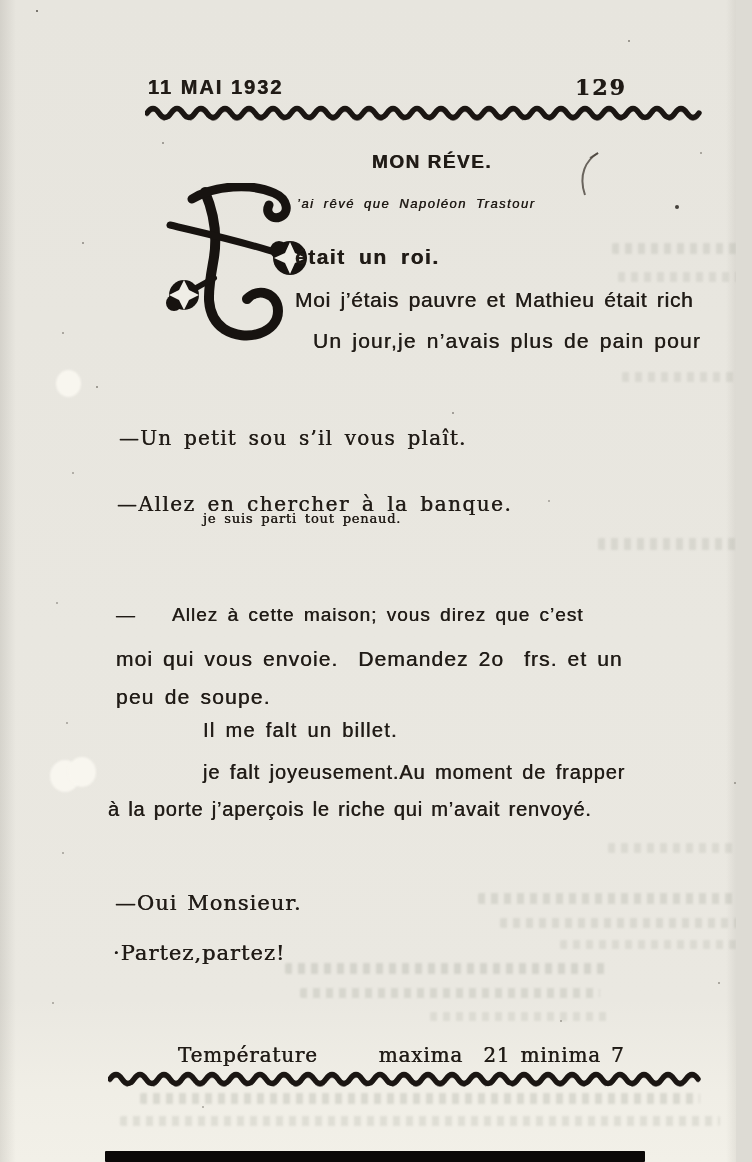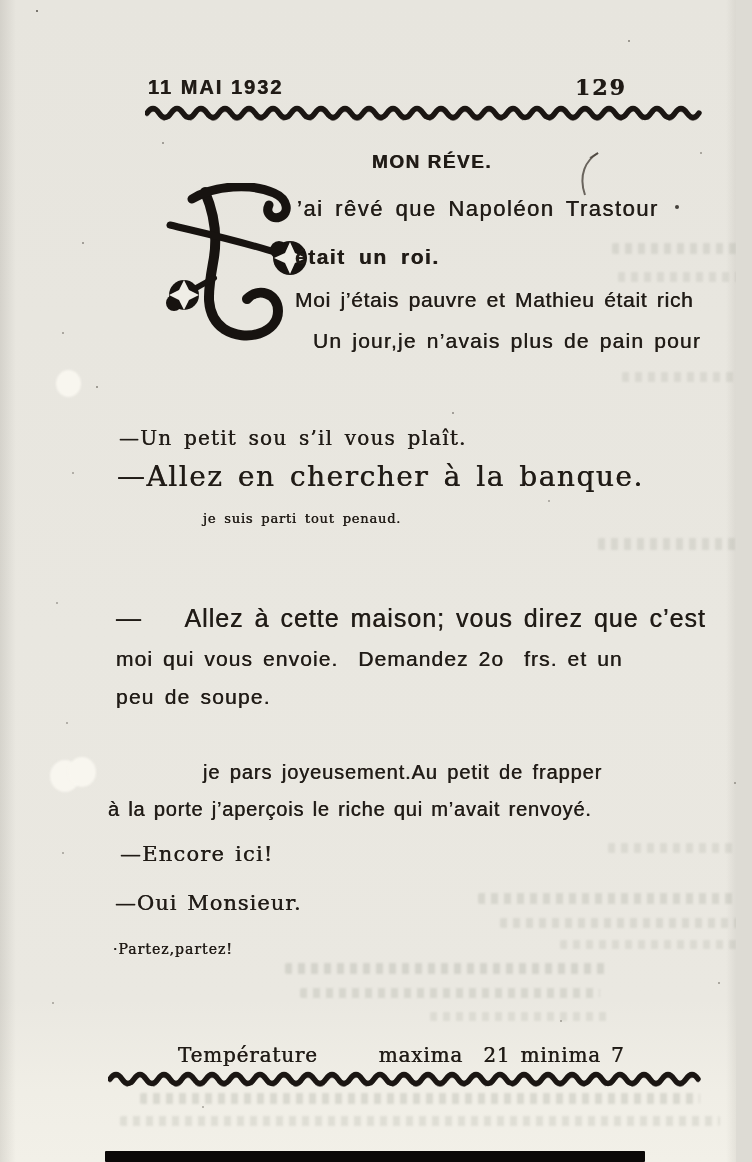--- a/index.html
+++ b/index.html
@@ -72,35 +72,35 @@
       <circle cx="131" cy="67" r="9"></circle>
       <circle cx="36" cy="112" r="15"></circle>
       <circle cx="26" cy="120" r="8"></circle>
     </g>
     <g fill="#efede6">
       <path d="M142 59 L147 70 L158 75 L147 80 L142 91 L137 80 L126 75 L137 70 Z"></path>
       <path d="M36 97 L41 107 L51 112 L41 117 L36 127 L31 117 L21 112 L31 107 Z"></path>
     </g>
   </svg>
 
-  <div class="line ink sans" style="left:297px;top:196px;font-size:22px;letter-spacing:1.5px;word-spacing:4px;">’ai rêvé que Napoléon Trastour</div>
+  <div class="line ink sans" style="left:297px;top:196px;font-size:13px;letter-spacing:1.5px;word-spacing:4px;font-style:italic;">’ai rêvé que Napoléon Trastour</div>
   <div class="line ink sans" style="left:295px;top:245px;font-size:21px;letter-spacing:1.5px;word-spacing:6px;font-weight:bold;">était un roi.</div>
   <div class="line ink sans" style="left:313px;top:329px;font-size:21px;letter-spacing:1.2px;word-spacing:3px;">Un jour,je n’avais plus de pain pour</div>
   <div class="line ink sans" style="left:295px;top:288px;font-size:21px;letter-spacing:0.7px;word-spacing:3px;">Moi j’étais pauvre et Mathieu était rich</div>
   <div class="line ink serif" style="left:119px;top:426px;font-size:20px;letter-spacing:1.2px;word-spacing:4px;">—Un petit sou s’il vous plaît.</div>
-  <div class="line ink serif" style="left:117px;top:460px;font-size:28px;letter-spacing:1.5px;word-spacing:4px;">—Allez en chercher à la banque.</div>
+  <div class="line ink serif" style="left:117px;top:492px;font-size:20px;letter-spacing:1.5px;word-spacing:4px;">—Allez en chercher à la banque.</div>
   <div class="line ink serif" style="left:203px;top:511px;font-size:13px;letter-spacing:0.8px;word-spacing:3px;">je suis parti tout penaud.</div>
-  <div class="line ink sans" style="left:116px;top:604px;font-size:25px;letter-spacing:1px;word-spacing:3px;">—    Allez à cette maison; vous direz que c’est</div>
+  <div class="line ink sans" style="left:116px;top:604px;font-size:19px;letter-spacing:1px;word-spacing:3px;">—    Allez à cette maison; vous direz que c’est</div>
   <div class="line ink sans" style="left:116px;top:647px;font-size:21px;letter-spacing:1.1px;word-spacing:3px;">moi qui vous envoie.  Demandez 2o  frs. et un</div>
   <div class="line ink sans" style="left:116px;top:685px;font-size:21px;letter-spacing:1.2px;word-spacing:3px;">peu de soupe.</div>
-  <div class="line ink sans" style="left:203px;top:761px;font-size:20px;letter-spacing:0.9px;word-spacing:3px;">je pars joyeusement.Au petit de frapper</div>
+  <div class="line ink sans" style="left:203px;top:719px;font-size:20px;letter-spacing:1.3px;word-spacing:3px;">Il me falt un billet.</div>
+  <div class="line ink sans" style="left:203px;top:761px;font-size:20px;letter-spacing:0.9px;word-spacing:3px;">je falt joyeusement.Au moment de frapper</div>
   <div class="line ink sans" style="left:108px;top:798px;font-size:20px;letter-spacing:0.8px;word-spacing:2px;">à la porte j’aperçois le riche qui m’avait renvoyé.</div>
-  <div class="line ink serif" style="left:120px;top:842px;font-size:21px;letter-spacing:1.2px;word-spacing:2px;">—Encore ici!</div>
   <div class="line ink serif" style="left:115px;top:891px;font-size:21px;letter-spacing:1px;word-spacing:2px;">—Oui Monsieur.</div>
-  <div class="line ink serif" style="left:113px;top:941px;font-size:14px;letter-spacing:1px;word-spacing:1px;">·Partez,partez!</div>
+  <div class="line ink serif" style="left:113px;top:941px;font-size:21px;letter-spacing:1px;word-spacing:1px;">·Partez,partez!</div>
 
   <div class="line ink serif" style="left:178px;top:1043px;font-size:20px;letter-spacing:0.8px;word-spacing:3px;">Température      maxima  21 minima 7</div>
 
   <svg class="rule" style="left:108px;top:1070px;" width="596" height="18" viewBox="0 0 596 18">
     <path stroke-width="5.4" d="M2 9 q6 -9 12 0 t12 0 t12 0 t12 0 t12 0 t12 0 t12 0 t12 0 t12 0 t12 0 t12 0 t12 0 t12 0 t12 0 t12 0 t12 0 t12 0 t12 0 t12 0 t12 0 t12 0 t12 0 t12 0 t12 0 t12 0 t12 0 t12 0 t12 0 t12 0 t12 0 t12 0 t12 0 t12 0 t12 0 t12 0 t12 0 t12 0 t12 0 t12 0 t12 0 t12 0 t12 0 t12 0 t12 0 t12 0 t12 0 t12 0 t12 0 t12 0"></path>
     <path stroke-width="3" stroke-dasharray="8 6" opacity=".5" d="M2 11 q6 -9 12 0 t12 0 t12 0 t12 0 t12 0 t12 0 t12 0 t12 0 t12 0 t12 0 t12 0 t12 0 t12 0 t12 0 t12 0 t12 0 t12 0 t12 0 t12 0 t12 0 t12 0 t12 0 t12 0 t12 0 t12 0 t12 0 t12 0 t12 0 t12 0 t12 0 t12 0 t12 0 t12 0 t12 0 t12 0 t12 0 t12 0 t12 0 t12 0 t12 0 t12 0 t12 0 t12 0 t12 0 t12 0 t12 0 t12 0 t12 0 t12 0"></path>
   </svg>
 
   <div>
     <div class="ghost" style="left:612px;top:243px;width:140px;height:11px;opacity:.4;"></div>

